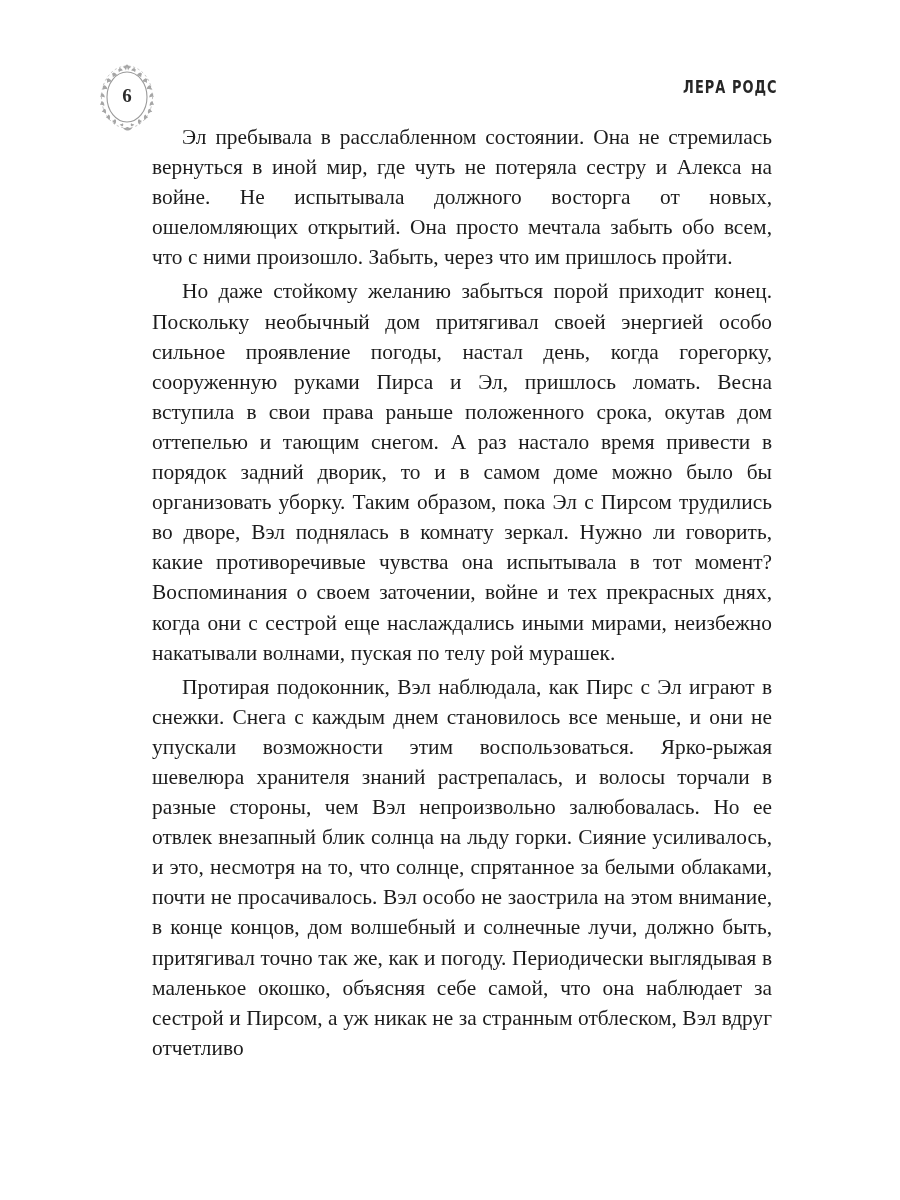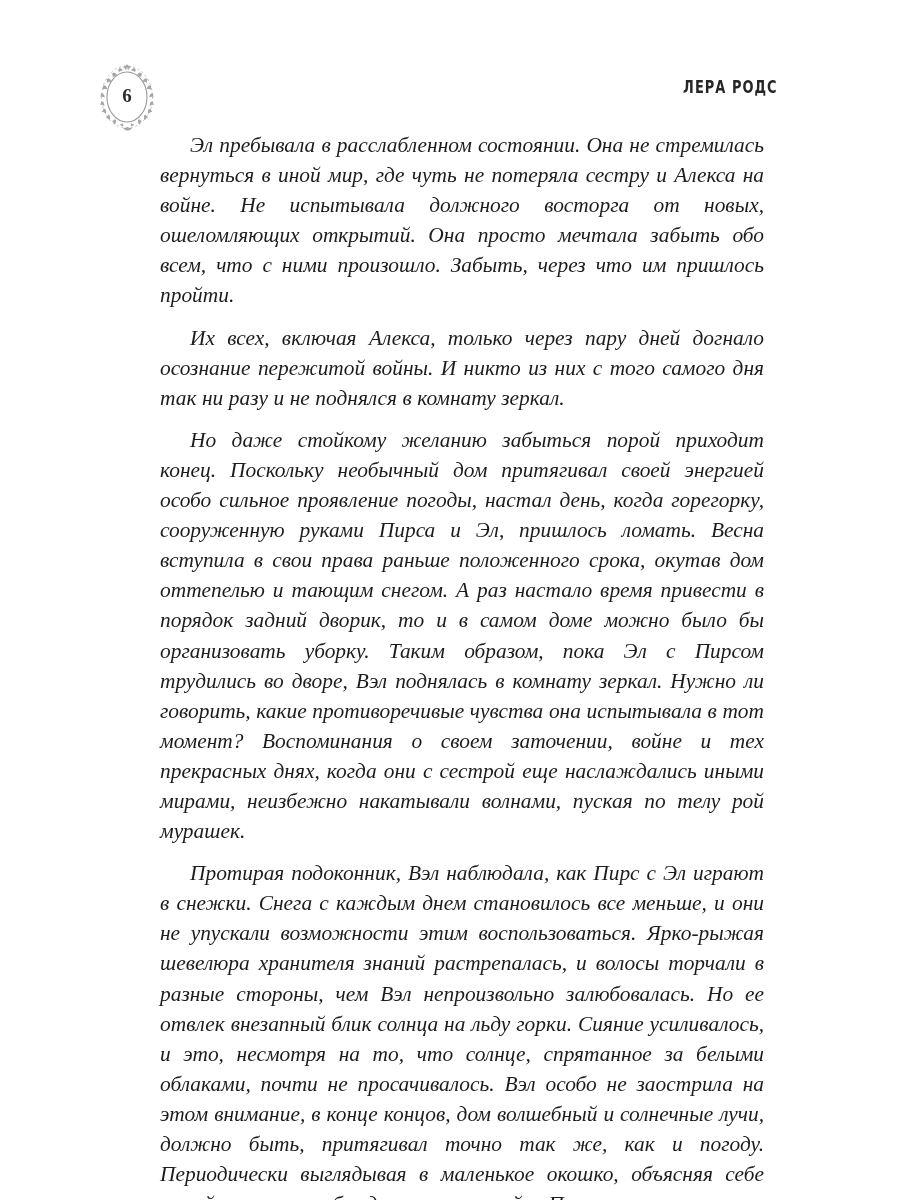--- a/index.html
+++ b/index.html
@@ -81,30 +81,29 @@
 
   
   .text-block {
     position: absolute;
     left: 148px;
     top: 118px;
     width: 628px;
   }
 
   .body-paragraph {
-    margin: 12px;
+    margin: 4px;
     text-align: justify;
     text-justify: inter-word;
     font-size: 21.4px;
     line-height: 30.1px;
     text-indent: 30px;
     hyphens: manual;
     word-spacing: 0.2px;
     color: #1c1c1c;
-    font-style: italic;
   }
   .body-paragraph:last-child {
     text-align-last: left;
   }
 </style>
 </head>
 <body>
 
 <div class="page">
 
@@ -147,18 +146,17 @@
         </g>
       </svg>
       <div class="page-number-text">6</div>
     </div>
 
     <div class="author-name">Лера Родс</div>
   </div>
 
   <div class="text-block">
     <p class="body-paragraph">Эл пребывала в расслабленном состоянии. Она не стремилась вернуться в иной мир, где чуть не потеряла сестру и Алекса на войне. Не испытывала должного восторга от новых, ошеломляющих открытий. Она просто мечтала забыть обо всем, что с ними произошло. Забыть, через что им пришлось пройти.</p>
-    <p class="body-paragraph">Их всех, включая Алекса, только через пару дней догнало осознание пережитой войны. И никто из них с того самого дня так ни разу и не поднялся в комнату зеркал.</p>
     <p class="body-paragraph">Но даже стойкому желанию забыться порой приходит конец. Поскольку необычный дом притягивал своей энергией особо сильное проявление погоды, настал день, когда горегорку, сооруженную руками Пирса и Эл, пришлось ломать. Весна вступила в свои права раньше положенного срока, окутав дом оттепелью и тающим снегом. А раз настало время привести в порядок задний дворик, то и в самом доме можно было бы организовать уборку. Таким образом, пока Эл с Пирсом трудились во дворе, Вэл поднялась в комнату зеркал. Нужно ли говорить, какие противоречивые чувства она испытывала в тот момент? Воспоминания о своем заточении, войне и тех прекрасных днях, когда они с сестрой еще наслаждались иными мирами, неизбежно накатывали волнами, пуская по телу рой мурашек.</p>
     <p class="body-paragraph">Протирая подоконник, Вэл наблюдала, как Пирс с Эл играют в снежки. Снега с каждым днем становилось все меньше, и они не упускали возможности этим воспользоваться. Ярко-рыжая шевелюра хранителя знаний растрепалась, и волосы торчали в разные стороны, чем Вэл непроизвольно залюбовалась. Но ее отвлек внезапный блик солнца на льду горки. Сияние усиливалось, и это, несмотря на то, что солнце, спрятанное за белыми облаками, почти не просачивалось. Вэл особо не заострила на этом внимание, в конце концов, дом волшебный и солнечные лучи, должно быть, притягивал точно так же, как и погоду. Периодически выглядывая в маленькое окошко, объясняя себе самой, что она наблюдает за сестрой и Пирсом, а уж никак не за странным отблеском, Вэл вдруг отчетливо</p>
   </div>
 
 </div>
 
 </body></html>

